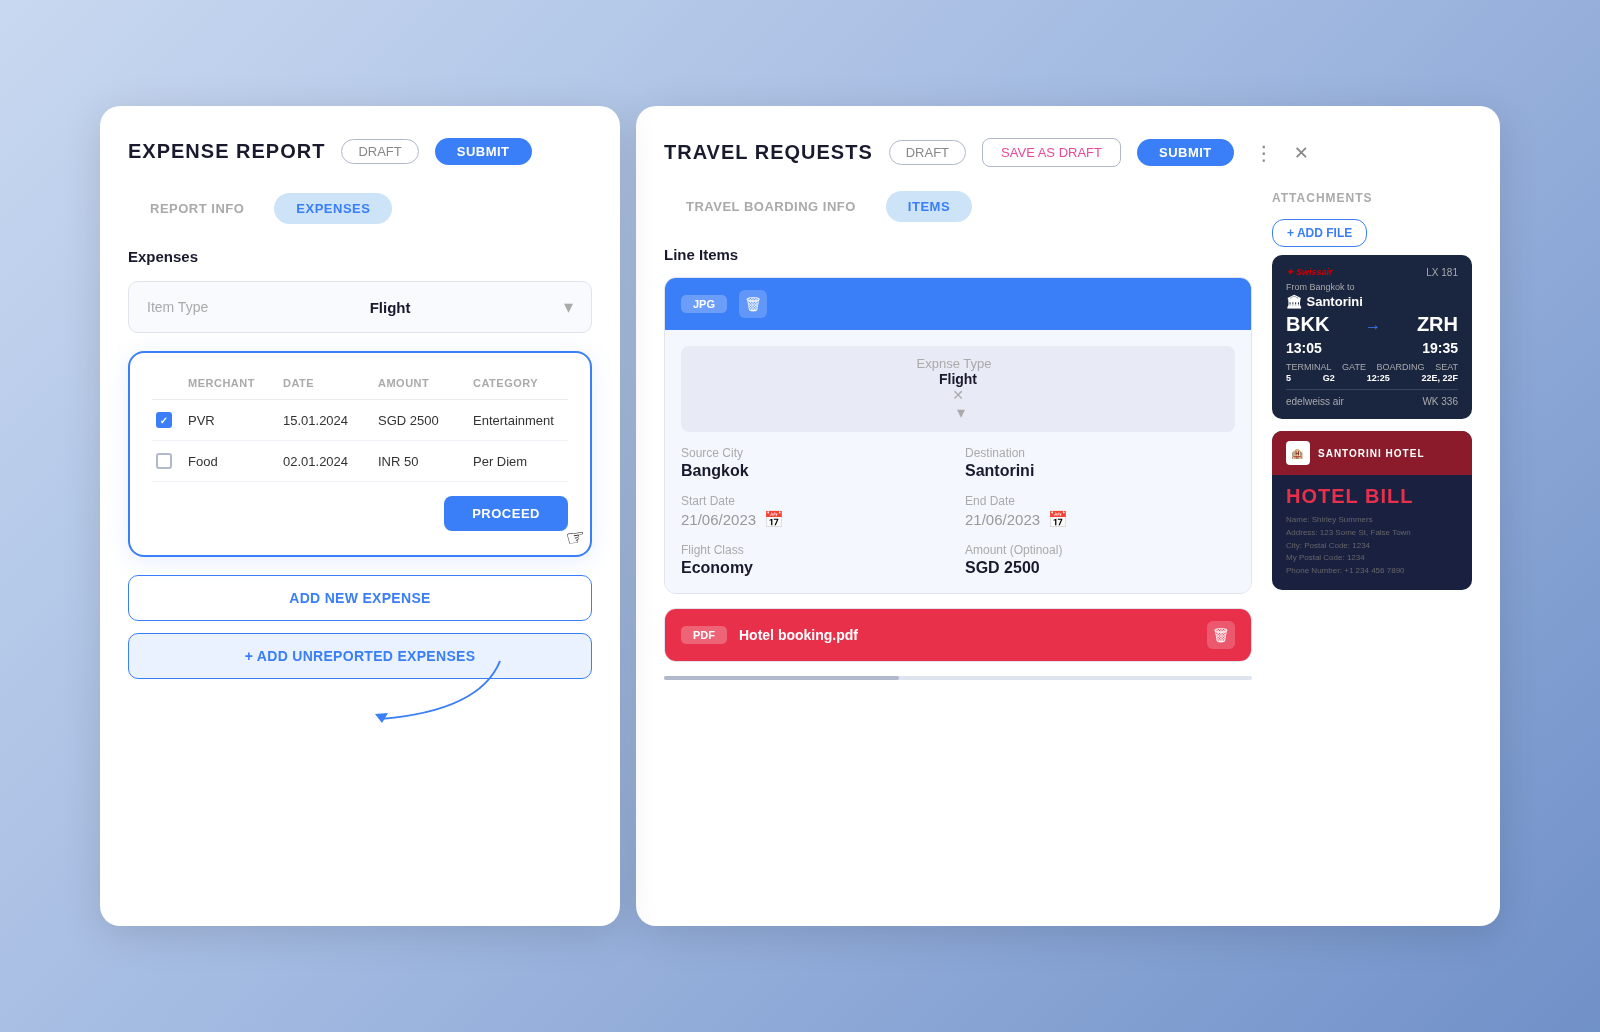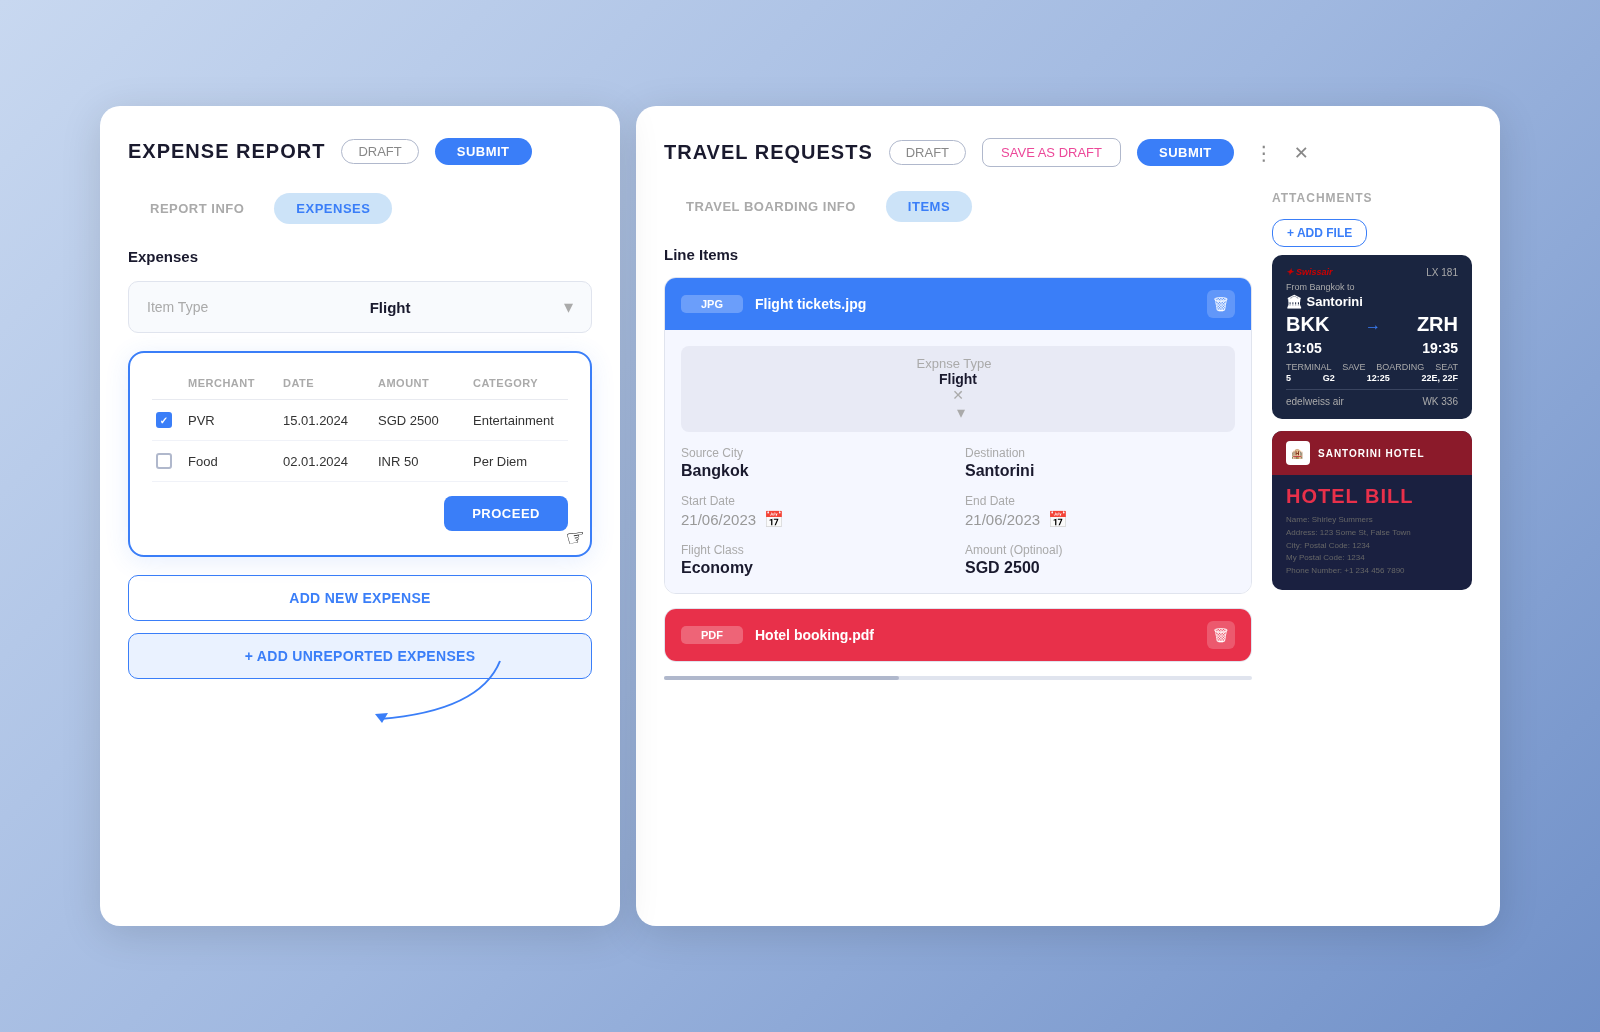--- a/index.html
+++ b/index.html
@@ -417,21 +417,21 @@
       background: #3a7ef8;
       color: #fff;
     }
     .line-item-header.red {
       background: #e8304a;
       color: #fff;
     }
     .file-badge {
       background: rgba(255,255,255,0.25);
       border-radius: 5px;
-      padding: 3px 20px;
+      padding: 3px 12px;
       font-size: 11px;
       font-weight: 700;
     }
     .file-name {
       flex: 1;
       font-size: 14px;
       font-weight: 600;
     }
     .trash-btn {
       background: rgba(255,255,255,0.2);
@@ -629,21 +629,20 @@
           <div class="tab active">
             <span>ITEMS</span>
           </div>
         </div>
 
         <div class="line-items-title">Line Items</div>
 
         <div class="line-item-card">
           <div class="line-item-header blue">
             <span class="file-badge">JPG</span>
-            <span class="file-name">Flight tickets.jpg</span>
             <button class="trash-btn">🗑</button>
           </div>
           <div class="line-item-body">
             <div class="expense-type-row">
               <span class="expense-type-label">Expnse Type</span>
               <span class="expense-type-value">Flight</span>
               <span class="expense-type-x">✕</span>
               <span class="expense-type-arrow">▾</span>
             </div>
 
@@ -713,21 +712,21 @@
             <span>BKK</span>
             <span class="ticket-arrow">→</span>
             <span>ZRH</span>
           </div>
           <div class="ticket-times">
             <span>13:05</span>
             <span>19:35</span>
           </div>
           <div class="ticket-details">
             <span>TERMINAL</span>
-            <span>SAVE</span>
+            <span>GATE</span>
             <span>BOARDING</span>
             <span>SEAT</span>
           </div>
           <div class="ticket-details" style="color:#fff; font-weight:600; font-size:9px; margin-top:1px;">
             <span>5</span>
             <span>G2</span>
             <span>12:25</span>
             <span>22E, 22F</span>
           </div>
           <div class="ticket-edelweiss">

